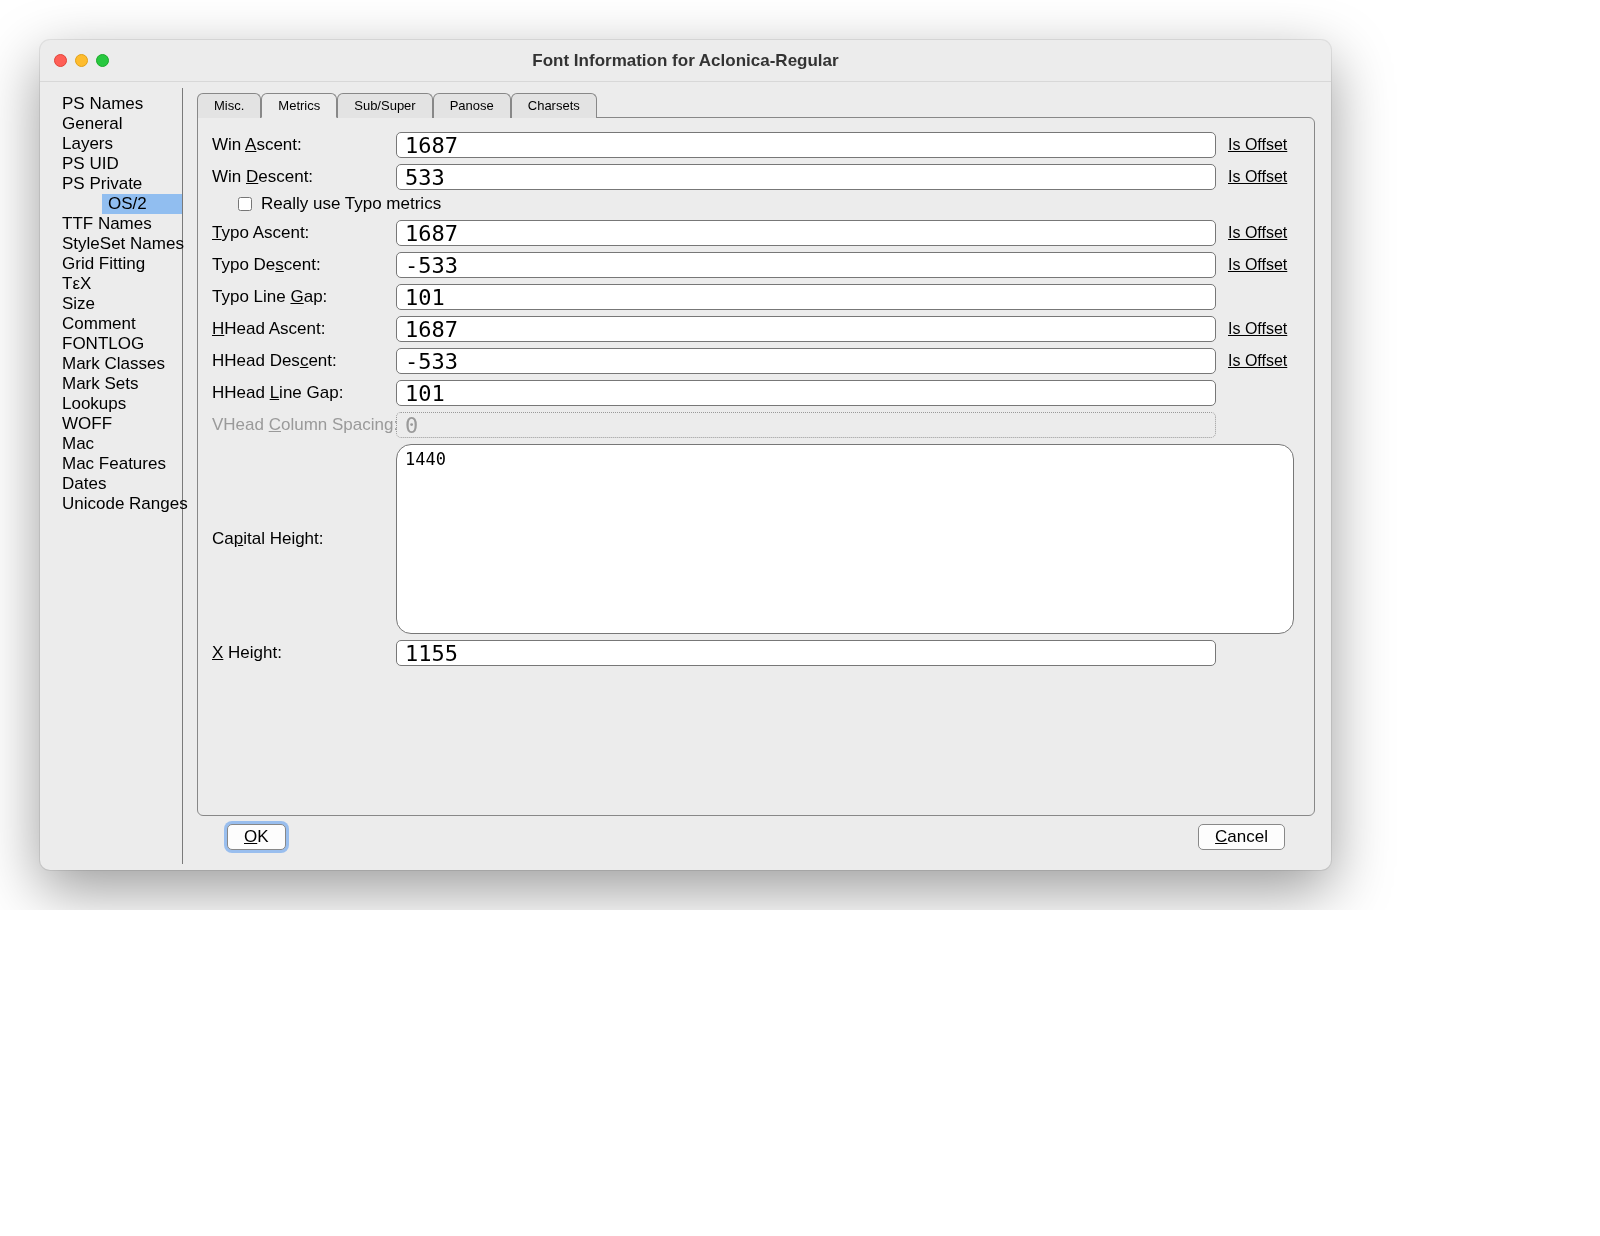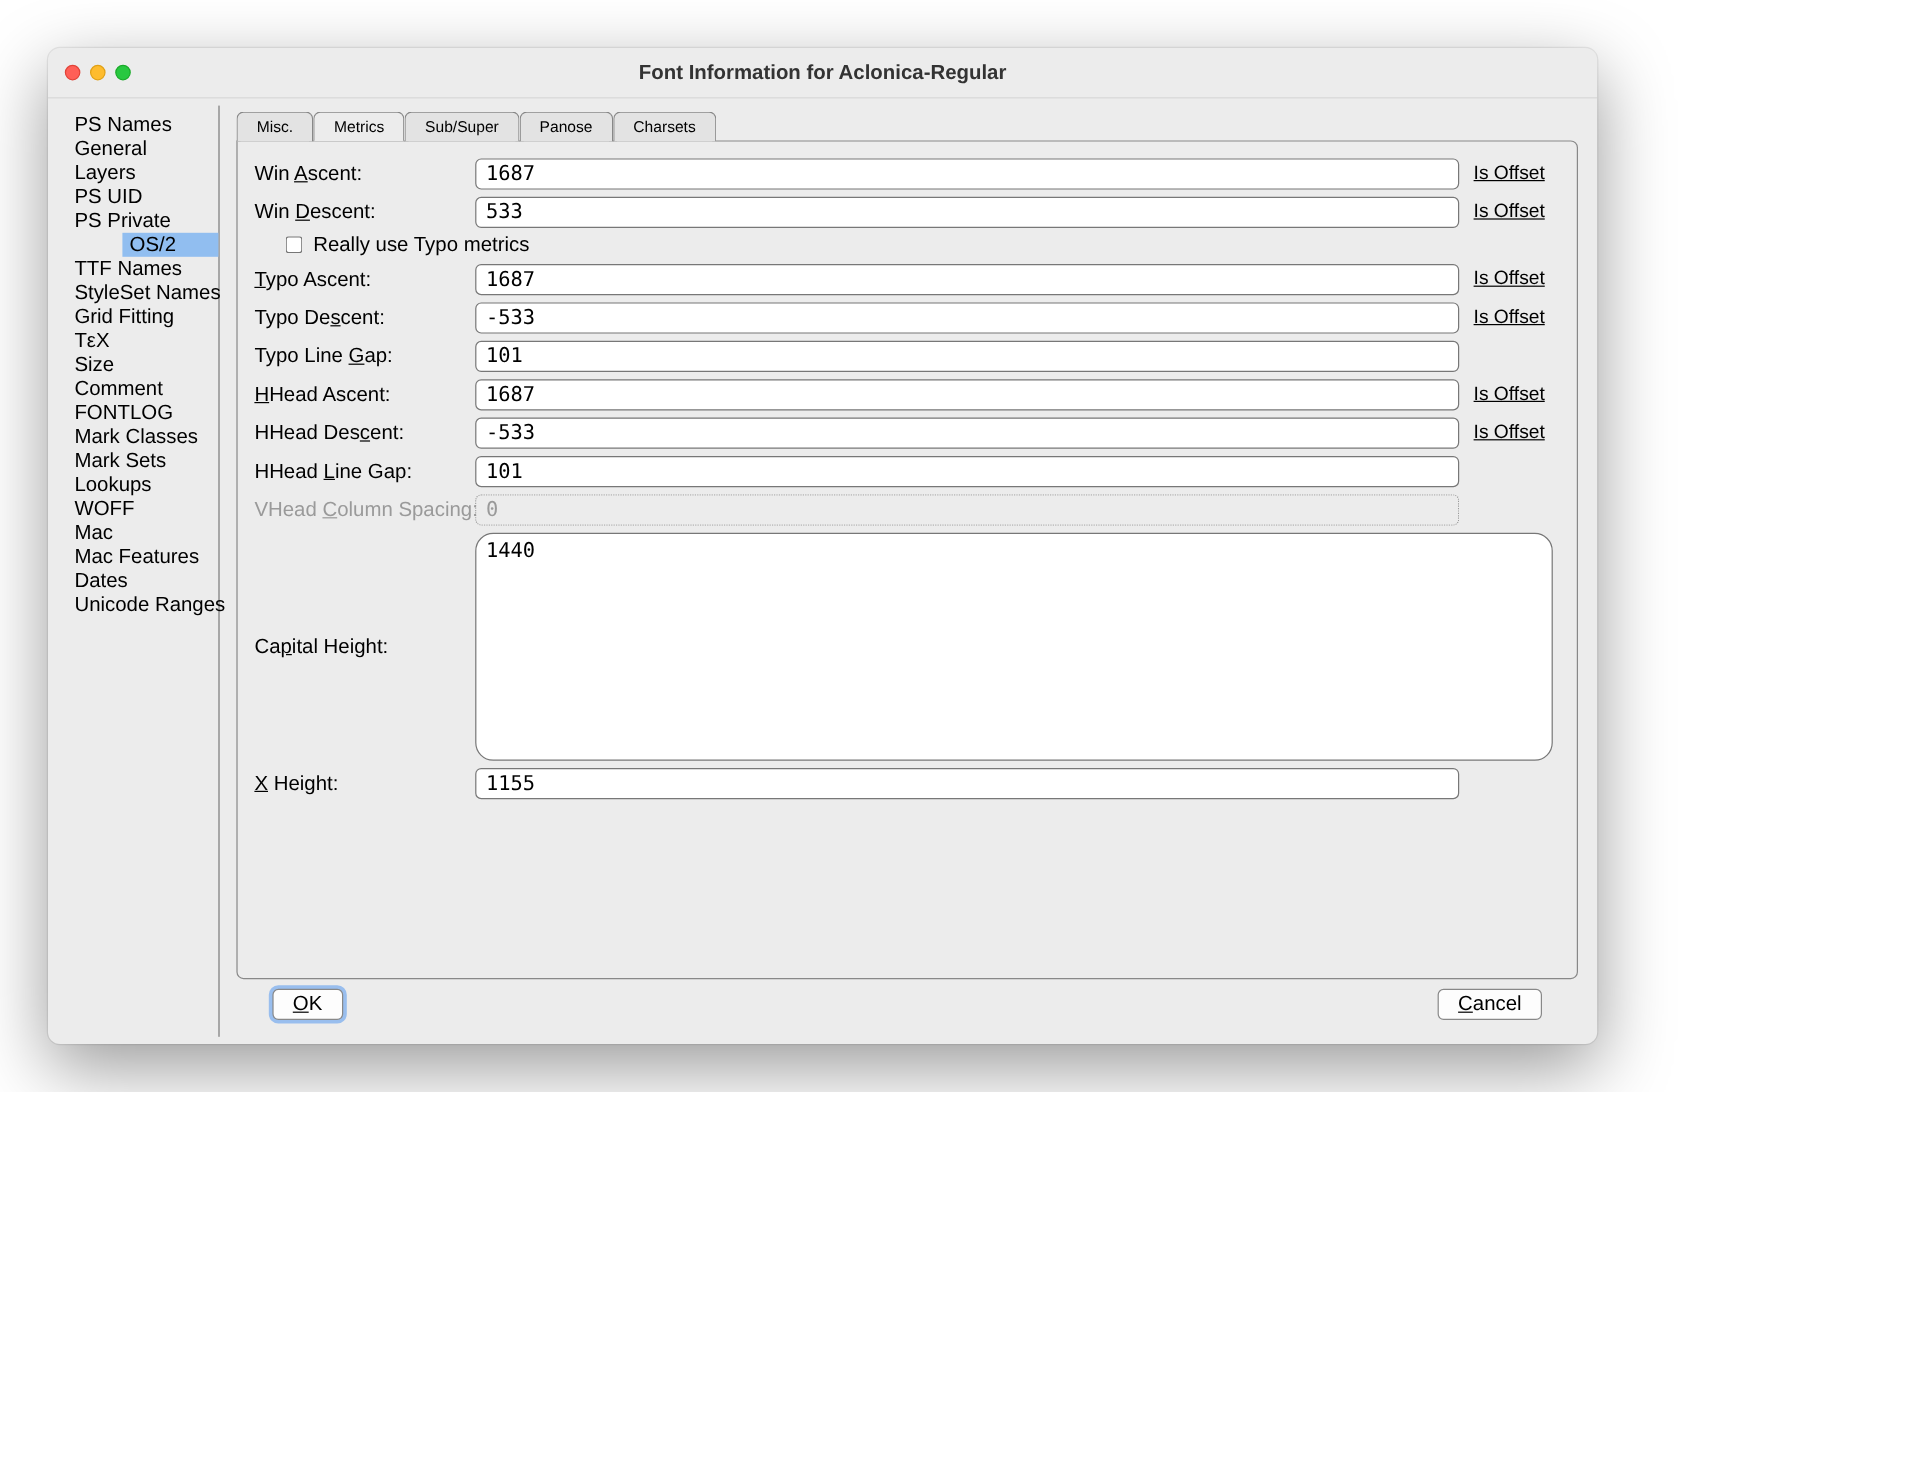--- a/index.html
+++ b/index.html
@@ -124,21 +124,21 @@
   }
   .row.disabled label.fld,
   .row.disabled input { color: #9a9a9a; }
   .row input.txt {
     flex: 1;
     height: 26px;
     border: 1px solid #777;
     border-radius: 5px;
     background: #fff;
     font-family: ui-monospace, Menlo, monospace;
-    font-size: 17px;
+    font-size: 22px;
     padding: 12px 8px;
   }
   .row.disabled input.txt {
     border: 1px dotted #999;
     background: transparent;
   }
   .row .offset {
     width: 78px;
     font-size: 16px;
     text-align: left;

